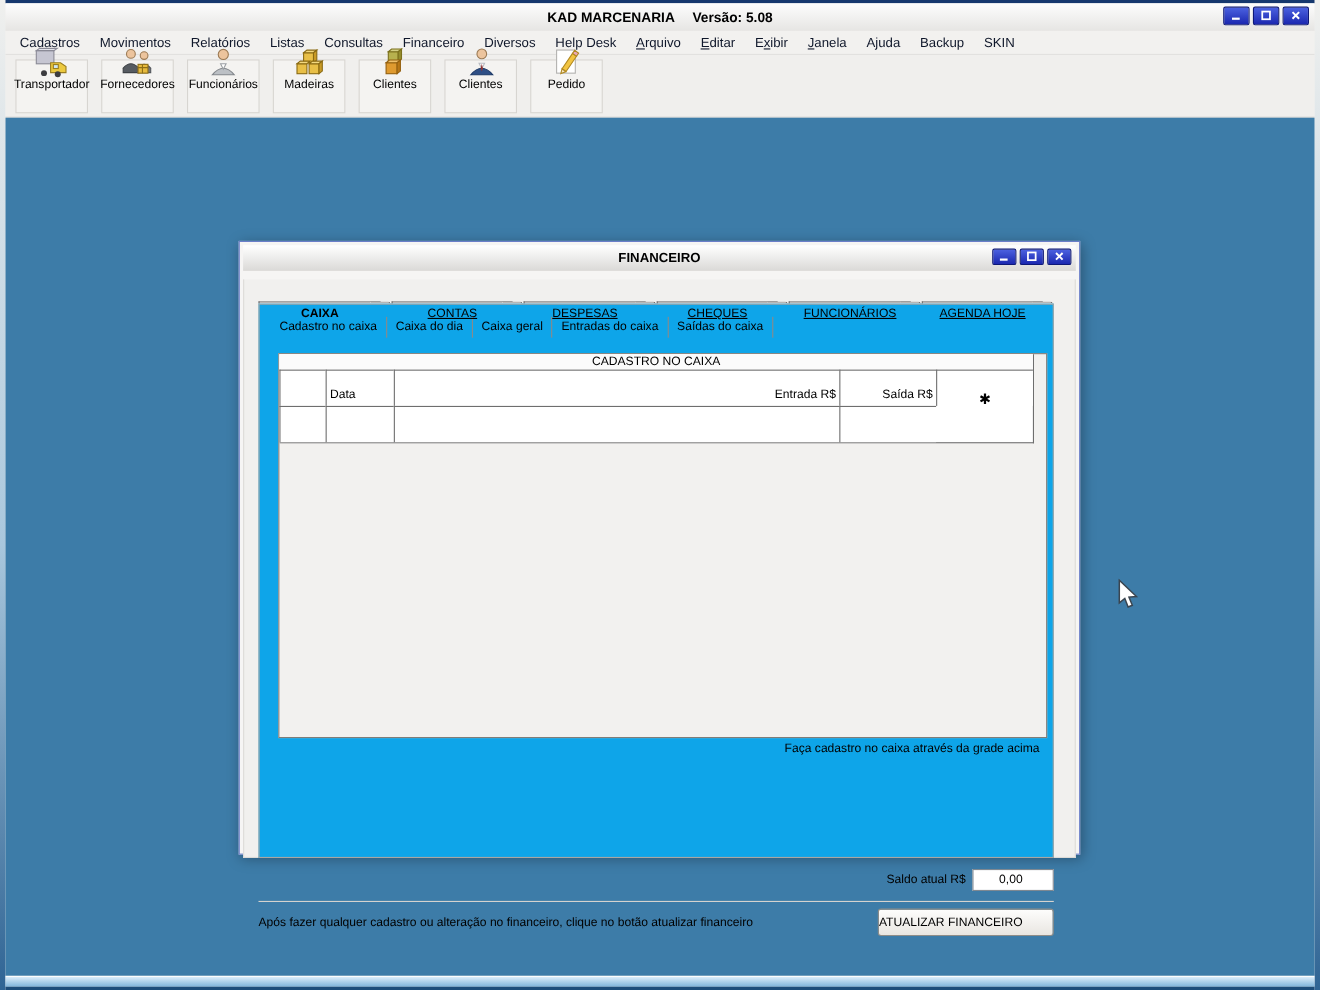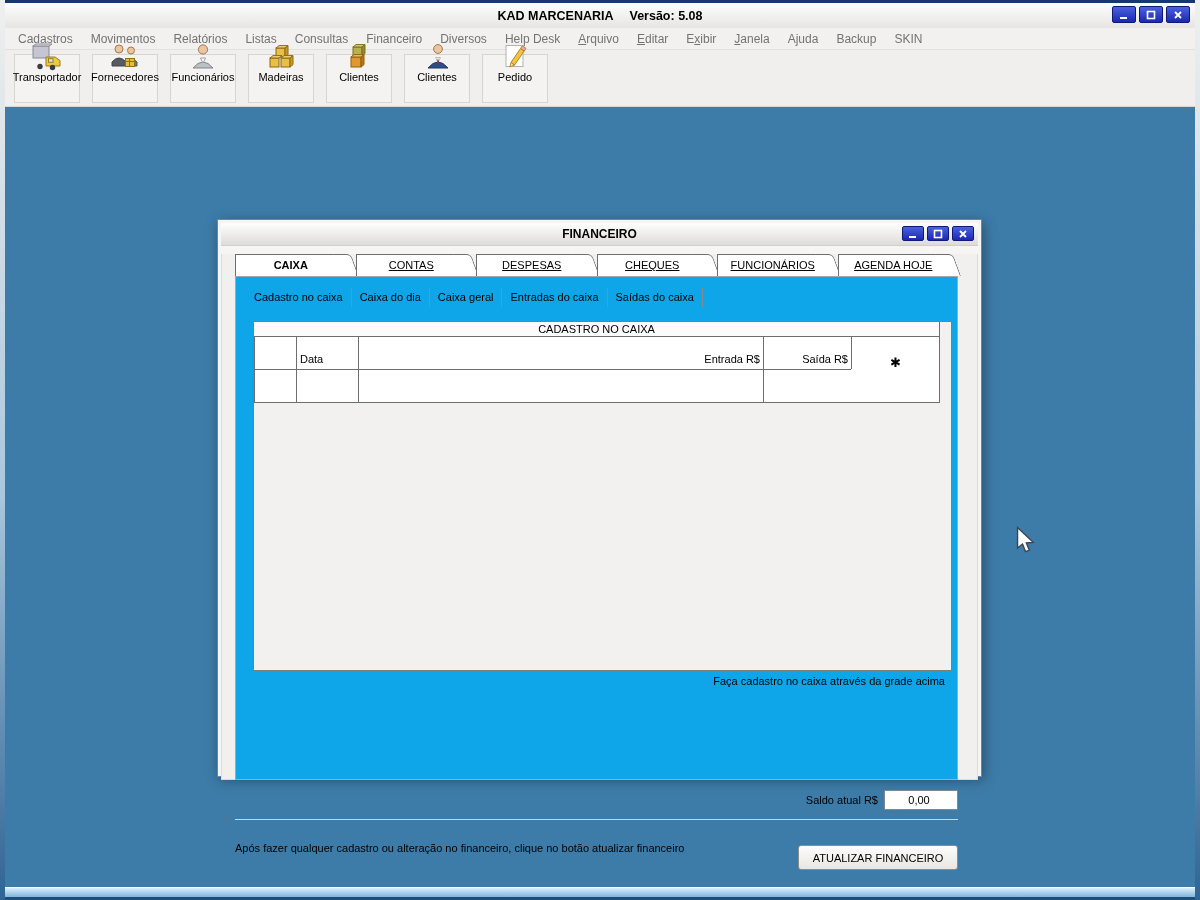--- a/index.html
+++ b/index.html
@@ -21,21 +21,21 @@
   .title-text .version { margin-left:16px; }
   .win-controls { position:absolute; right:5px; top:3px; display:flex; gap:3px; }
   .winbtn { width:24px; height:17px; border:1px solid #0d1878; border-radius:2px;
             background:linear-gradient(#4b61e0,#1b28b0);
             display:flex; align-items:center; justify-content:center; cursor:default; }
   .winbtn.small { width:22px; height:15px; }
 
   
   .menubar { height:22px; flex:none; background:#f2f1ef; display:flex; align-items:center; padding-left:4px;
              border-bottom:1px solid #e2e1df; }
-  .menu-item { font-size:12px; color:#737373; padding:3px 9px; white-space:nowrap; }
+  .menu-item { font-size:12px; color:#0f172a; padding:3px 9px; white-space:nowrap; }
 
   
   .toolbar { height:57px; flex:none; background:#f0efed; display:flex; align-items:flex-start;
              gap:12px; padding:4px 0 0 9px; border-bottom:1px solid #d8d7d4; }
   .tool-btn { width:66px; height:49px; border:1px solid #d7d5d1; background:#f4f3f1;
               display:flex; flex-direction:column; align-items:center; justify-content:flex-end;
               padding-bottom:18px; }
   .tool-icon { flex:1; display:flex; align-items:center; justify-content:center; }
   .tool-label { font-size:11px; color:#000; line-height:13px; }
 
@@ -53,21 +53,21 @@
   .fin-titlebar { height:23px; background:linear-gradient(#ffffff,#dcdbd9);
                   border-bottom:1px solid #cfcecb; position:relative;
                   display:flex; align-items:center; justify-content:center; }
   .fin-title { font-size:12px; font-weight:bold; color:#000; }
   .fin-controls { position:absolute; right:4px; top:3px; display:flex; gap:3px; }
   .fin-body { height:calc(100% - 24px); background:#f1f0ee; border:1px solid #dddbd7; border-top:none; }
 
   
   .tabstrip { display:flex; height:22px; margin:8px 19px 0 13px; padding-right:10px; }
   .vtab { flex:1; position:relative; background:#fff; border-top:1px solid #6e6e6e;
-          border-left:1px solid #6e6e6e; text-align:center; font-size:11px; line-height:21px; }
+          border-left:1px solid #6e6e6e; text-align:center; font-size:11px; line-height:21px;margin-top:20px; }
   .vtab + .vtab { margin-left:10px;text-decoration:underline; }
   .vtab::after { content:""; position:absolute; top:-1px; bottom:0; right:-9px; width:17px;
                  background:#fff; border-top:1px solid #6e6e6e; border-right:1px solid #6e6e6e;
                  border-top-right-radius:5px; transform:skewX(20deg); }
   .vtab-label { position:relative; z-index:2; display:block; }
   .vtab.active .vtab-label { font-weight:bold; }
 
   
   .page { margin:0 19px 0 13px; height:504px; background:#0ea5e9;
           border:1px solid #a9a7a3; position:relative; }
@@ -92,21 +92,21 @@
   .saldo-row { height:40px; margin:0 19px 0 13px; border-bottom:1px solid #d5d3cf;
                display:flex; justify-content:flex-end; align-items:center; }
   .saldo-label { font-size:11px; margin-right:6px; }
   .saldo-input { width:74px; height:20px; border:1px solid #7f8891; background:#fff;
                  font-size:11px; font-family:inherit; text-align:center; padding-right:4px; }
   .footer-row { margin:0 19px 0 13px; padding-top:6px;
                 display:flex; justify-content:space-between; align-items:center; }
   .footer-note { font-size:11px; }
   .update-btn { width:160px; height:25px; background:linear-gradient(#fdfdfc,#e9e6e1);
                 border:1px solid #8f8d88; border-radius:3px; font-size:11px; color:#000;
-                display:flex; align-items:center; justify-content:center; cursor:default;margin-top:19px; }
+                display:flex; align-items:center; justify-content:flex-start; cursor:default; }
 
   
   .cursor { position:absolute; left:1011px; top:419px; z-index:50; pointer-events:none; }
 </style>
 </head>
 <body>
 
 <div class="app">
   <div class="app-topline"></div>
 

